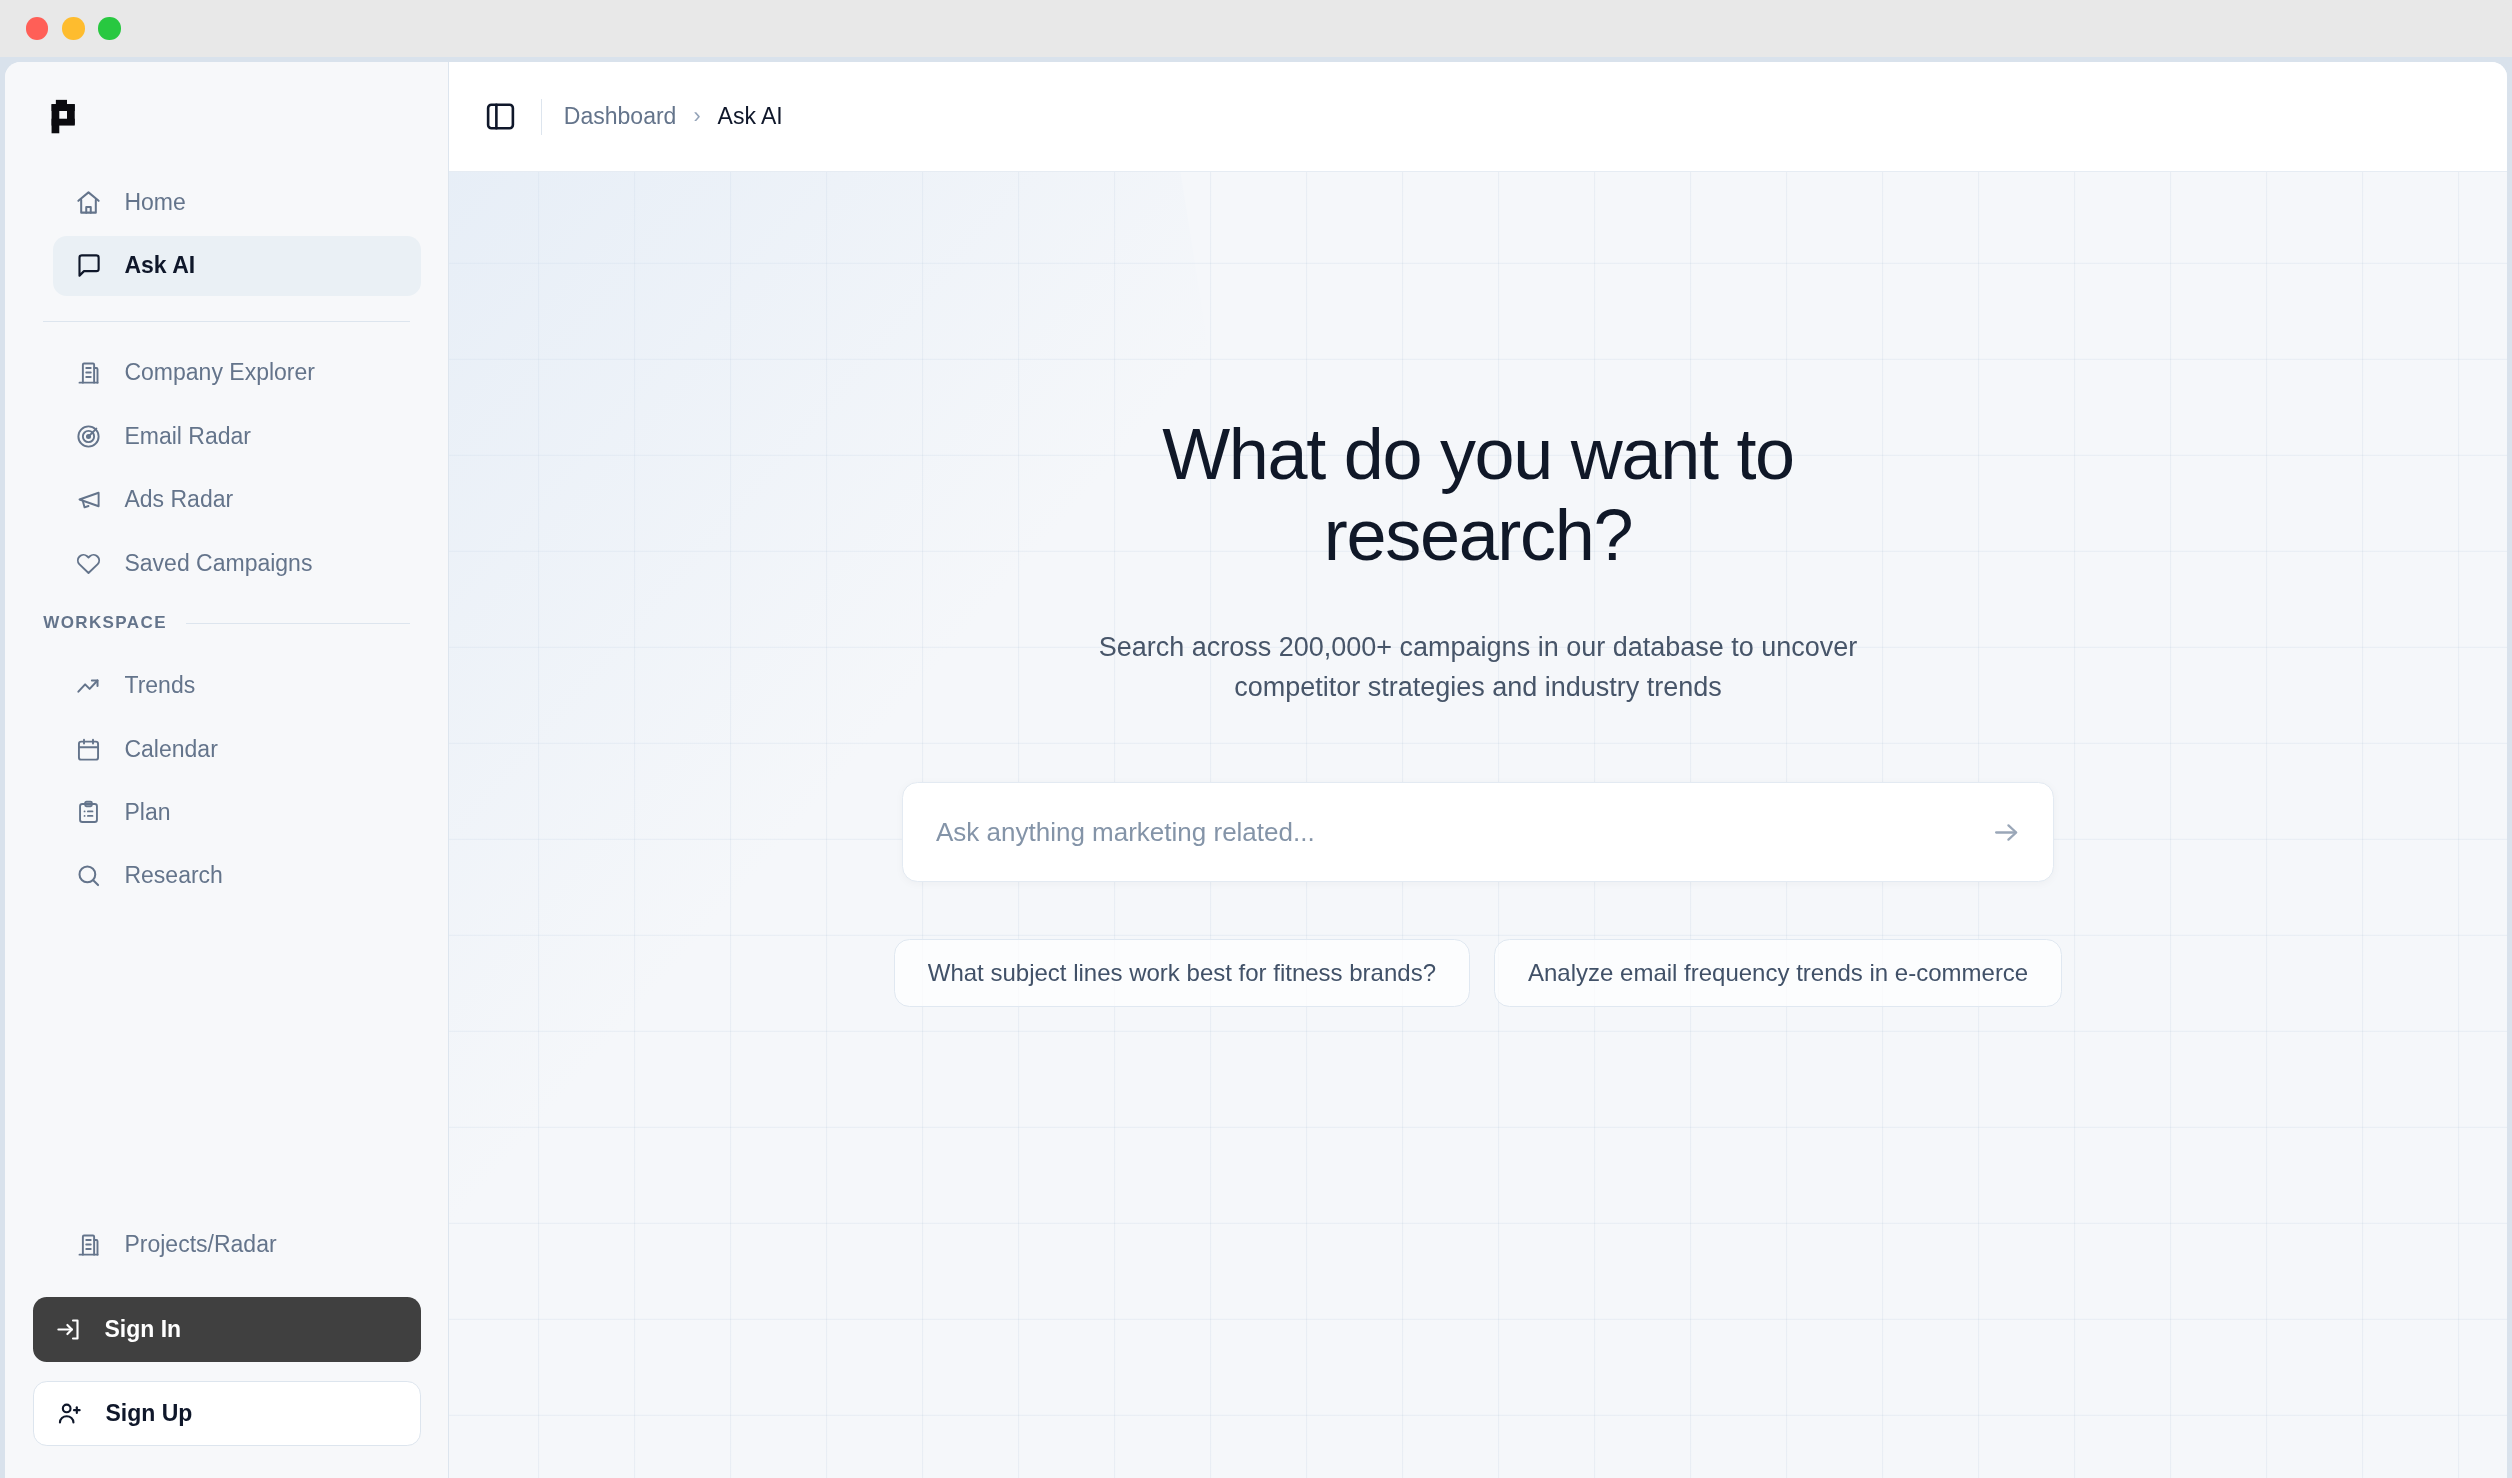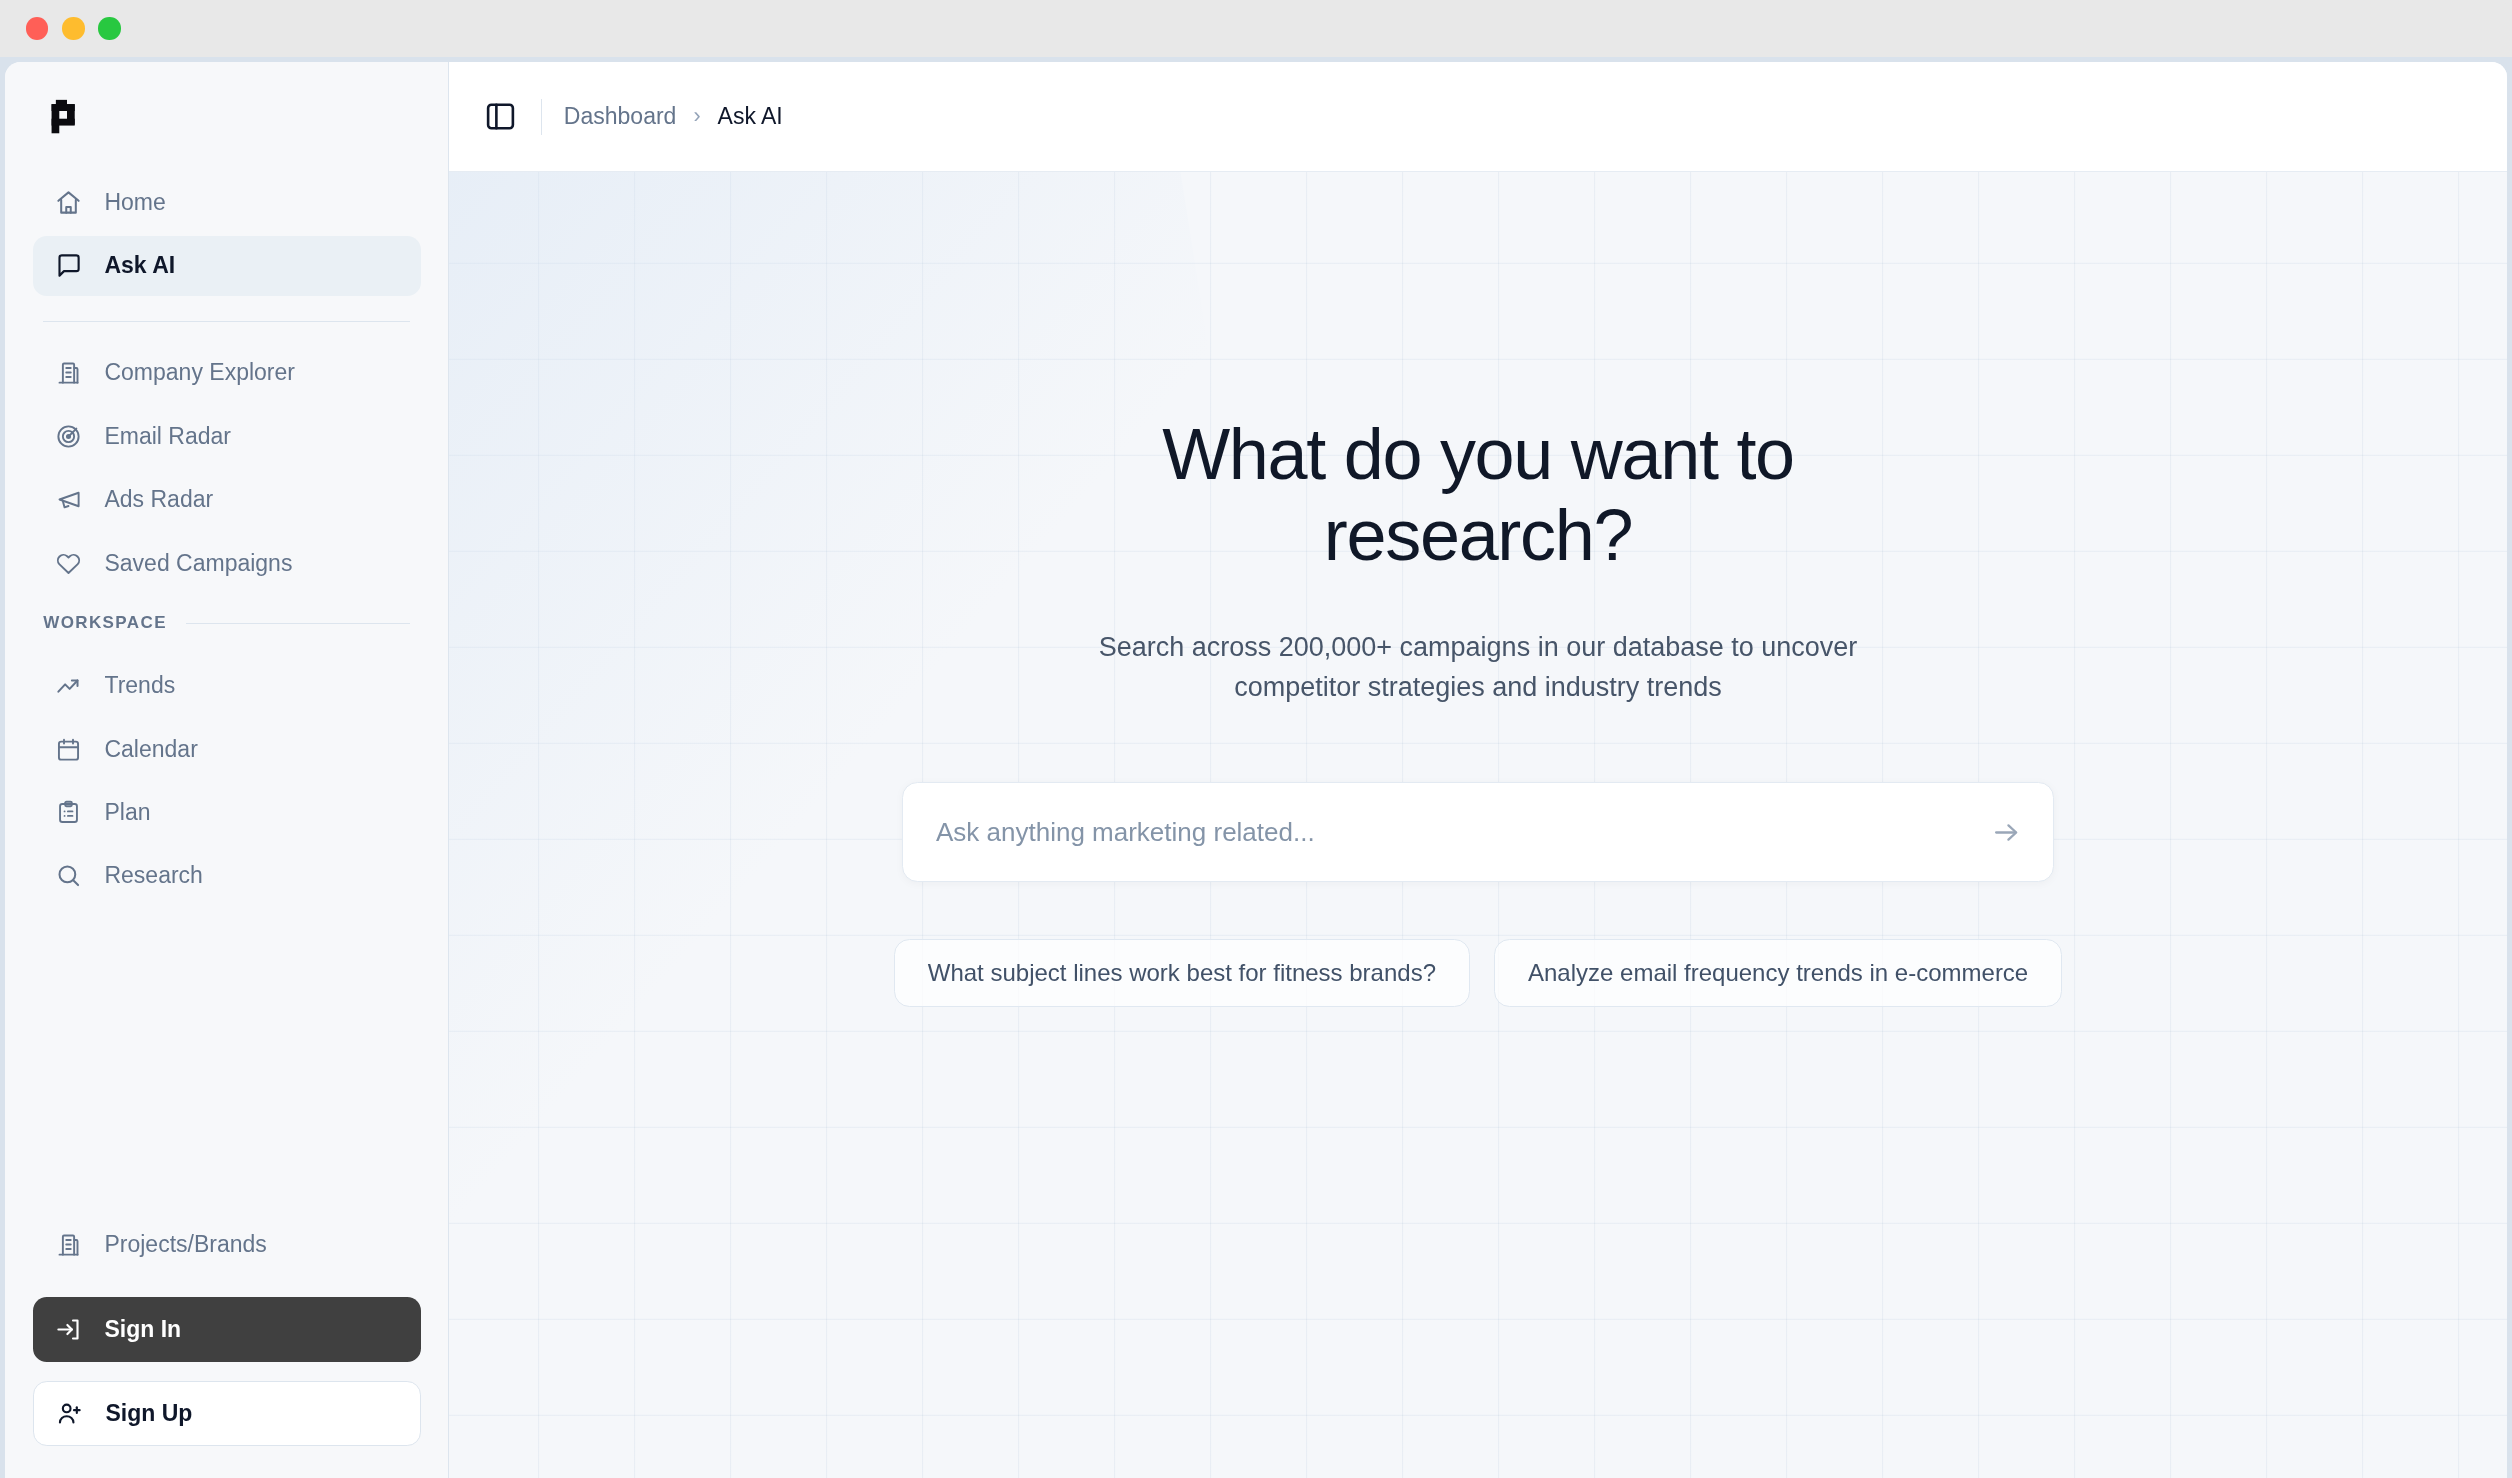--- a/index.html
+++ b/index.html
@@ -58,21 +58,21 @@
     padding: 0;
     position: relative;
   }
   .logo-row {
     height: 110px;
     display: flex; align-items: center;
     padding-left: 38px;
   }
   .logo-mark { width: 48px; height: 48px; display: block; }
 
-  .nav-list { padding: 0 27.5px; }
+  .nav-list { padding: 0 27.5px; margin-left: 20px; }
   .nav-item {
     display: flex; align-items: center;
     gap: 22.4px;
     height: 60px;
     padding: 0 22.4px;
     border-radius: 13.8px;
     color: #64748b;
     font-size: 23px;
     cursor: pointer;
     margin-bottom: 3.4px;
@@ -442,21 +442,21 @@
             <span class="ico">
               <svg viewBox="0 0 24 24" fill="none" stroke="#64748b" stroke-width="1.7" stroke-linecap="round" stroke-linejoin="round">
                 <path d="M7 21V5a1 1 0 0 1 1-1h8a1 1 0 0 1 1 1v16"></path>
                   <path d="M17 8h2a1 1 0 0 1 1 1v12"></path>
                 <path d="M4 21h16"></path>
                   <path d="M10 8h4"></path>
                   <path d="M10 12h4"></path>
                   <path d="M10 16h4"></path>
               </svg>
             </span>
-            <span>Projects/Brands</span>
+            <span>Projects/Radar</span>
           </div>
         </nav>
 
         <div class="bottom-area">
           <div class="btn btn-signin">
             <span class="ico">
               <svg viewBox="0 0 24 24" fill="none" stroke="#ffffff" stroke-width="1.9" stroke-linecap="round" stroke-linejoin="round">
                 <path d="M3 12h12"></path>
                   <path d="m11 8 4 4-4 4"></path>
                 <path d="M16 4h4v16h-4"></path>

